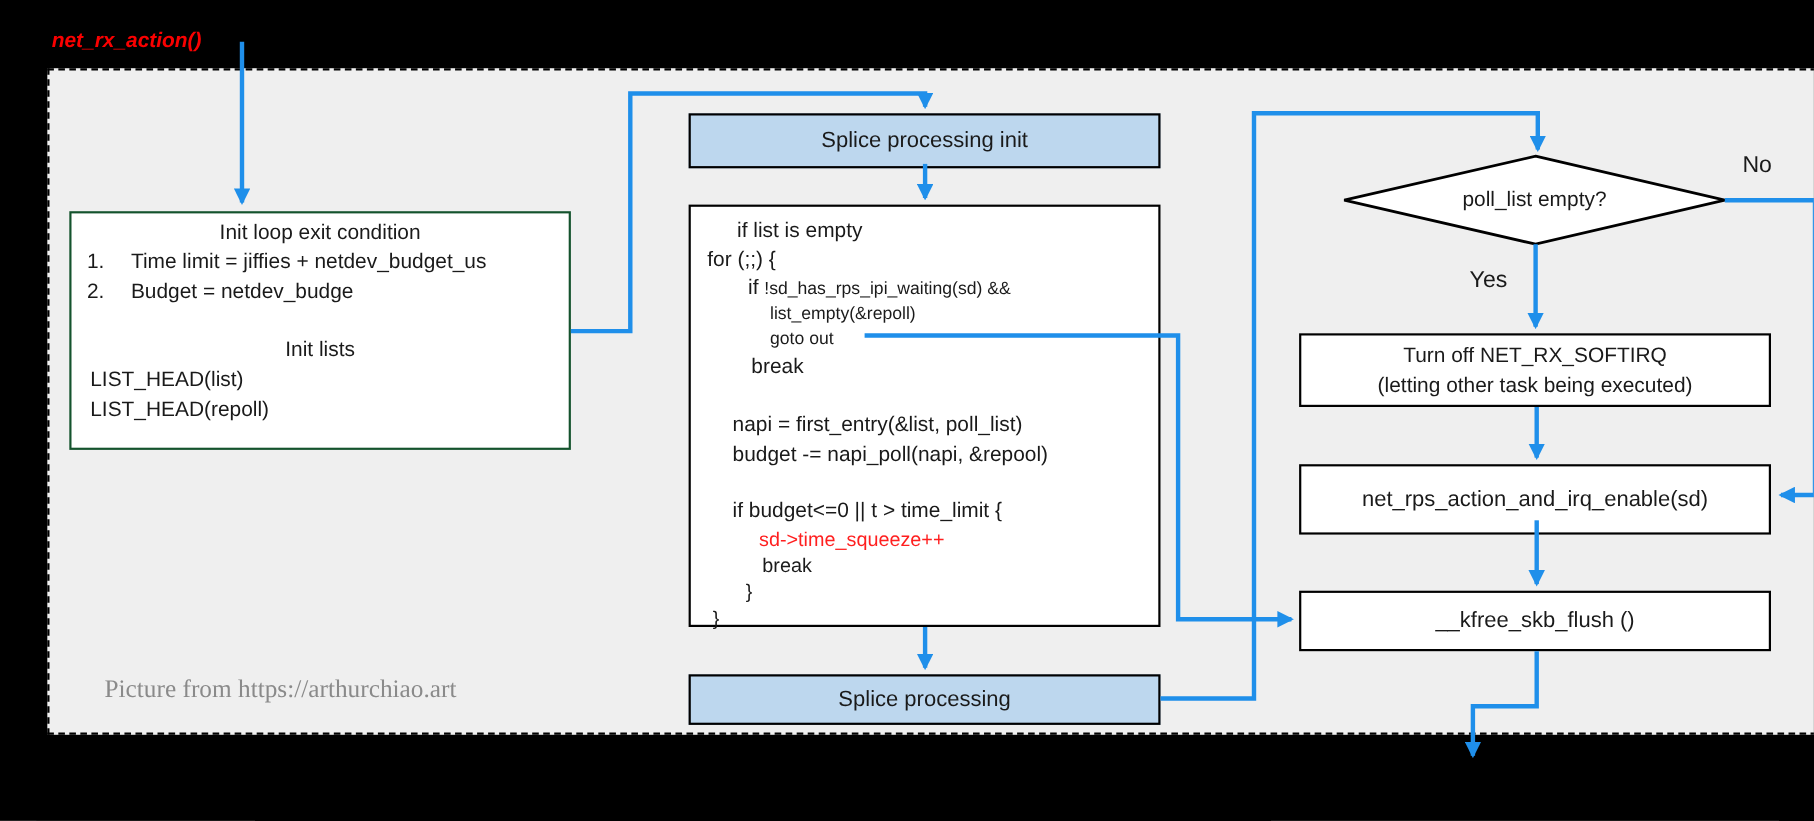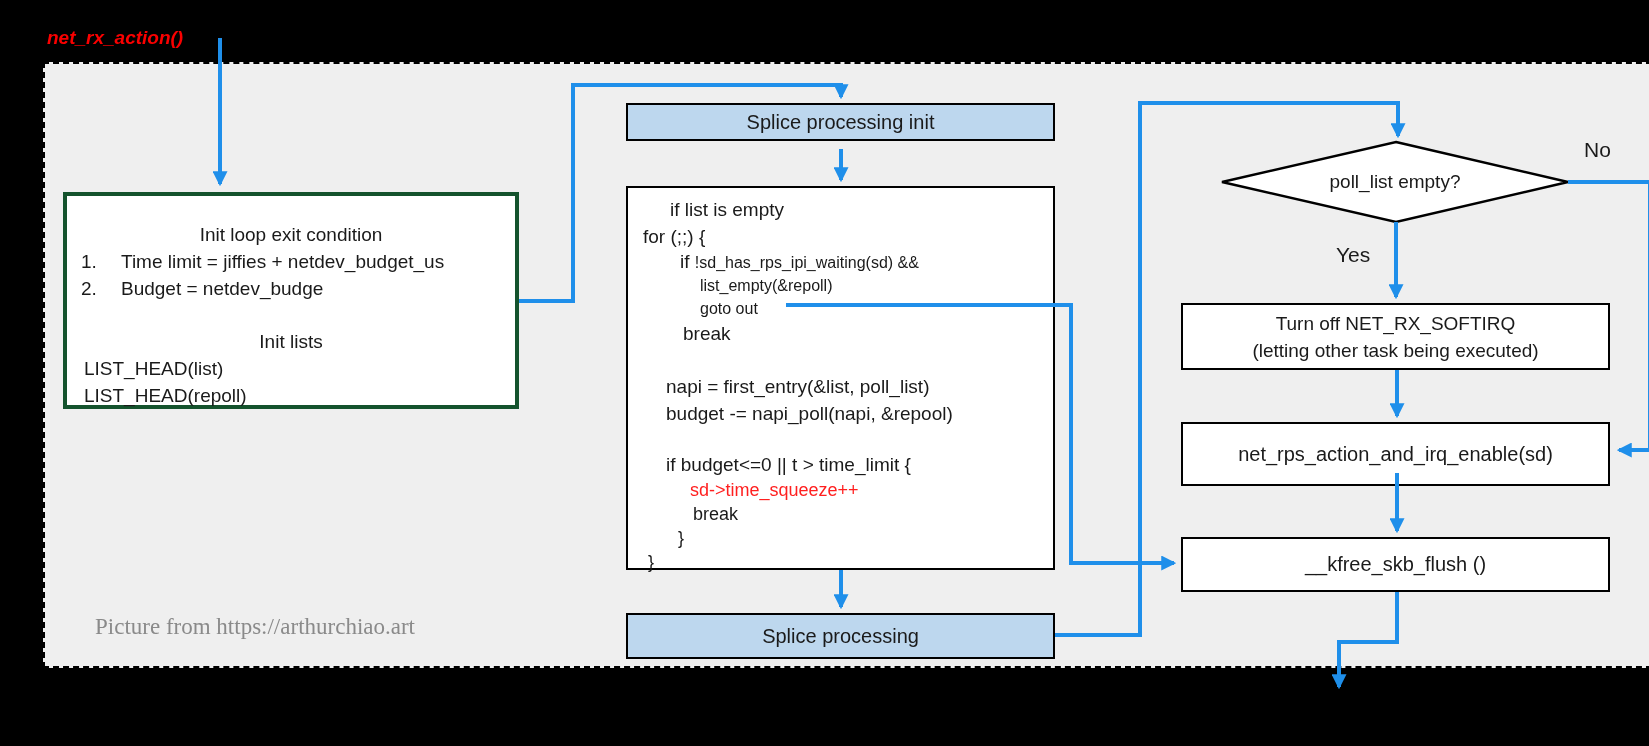--- a/index.html
+++ b/index.html
@@ -10,41 +10,41 @@
   .panel{position:absolute;left:10px;top:62px;width:1629px;height:606px;background:#efefef;
          border:2px dashed #000;box-sizing:border-box;z-index:0;}
   svg.shapes{position:absolute;left:0;top:0;z-index:1;}
   svg.wires{position:absolute;left:0;top:0;z-index:3;pointer-events:none;}
   .box{position:absolute;background:#fff;border:2px solid #000;box-sizing:border-box;z-index:2;
        display:flex;align-items:center;justify-content:center;text-align:center;color:#1a1a1a;}
   .hdr{background:#BDD7EE;font-size:20px;}
   .label{position:absolute;z-index:2;color:#1a1a1a;}
   
   .leftbox{position:absolute;left:30px;top:192px;width:456px;height:217px;background:#fff;
-           border:4px solid #14532d;box-sizing:border-box;z-index:2;font-size:19px;color:#1a1a1a;
-           padding-top:25px;}
+           border:2px solid #14532d;box-sizing:border-box;z-index:2;font-size:19px;color:#1a1a1a;
+           padding-top:4px;}
   .leftbox .center{text-align:center;line-height:27px;}
   .leftbox .li{line-height:27px;padding-left:10px;display:flex;}
   .leftbox .num{width:44px;flex:0 0 auto;padding-left:4px;box-sizing:border-box;}
   .leftbox .plain{line-height:27px;padding-left:17px;}
   .leftbox .gap{height:26px;}
   
   .codebox{position:absolute;left:593px;top:186px;width:429px;height:384px;background:#fff;
            border:2px solid #000;box-sizing:border-box;z-index:2;color:#1a1a1a;padding-top:8px;}
   .cl{font-size:19px;line-height:27px;white-space:pre;}
   .sm{font-size:16px;line-height:23px;}
   .c24{font-size:18px;line-height:24px;}
   .red{color:#ff1f1f;}
   .p15{padding-left:15px;}.p42{padding-left:42px;}.p52{padding-left:52px;}
   .p72{padding-left:72px;}.p55{padding-left:55px;}.p38{padding-left:38px;}
   .p62{padding-left:62px;}.p65{padding-left:65px;}.p50{padding-left:50px;}.p20{padding-left:20px;}
   .mt26{margin-top:26px;}.mt24{margin-top:24px;}
   .pref{font-size:19px;}
   
-  .b-spliceinit{left:593px;top:103px;width:429px;height:38px;}
+  .b-spliceinit{left:593px;top:103px;width:429px;height:50px;}
   .b-spliceproc{left:593px;top:613px;width:429px;height:46px;}
   .b-turnoff{left:1148px;top:303px;width:429px;height:67px;font-size:19px;line-height:27px;}
   .b-netrps{left:1148px;top:422px;width:429px;height:64px;font-size:20px;}
   .b-kfree{left:1148px;top:537px;width:429px;height:55px;font-size:20px;align-items:center;}
   .diamond-label{position:absolute;left:1189px;top:142px;width:346px;height:80px;z-index:2;
                  display:flex;align-items:center;justify-content:center;font-size:19px;color:#1a1a1a;}
   .yes{left:1303px;top:243px;font-size:21px;}
   .no{left:1551px;top:138px;font-size:21px;}
   .watermark{position:absolute;left:62px;top:614px;z-index:2;color:#8a8a8a;font-size:23px;
              font-family:"Liberation Serif","DejaVu Serif",serif;}

